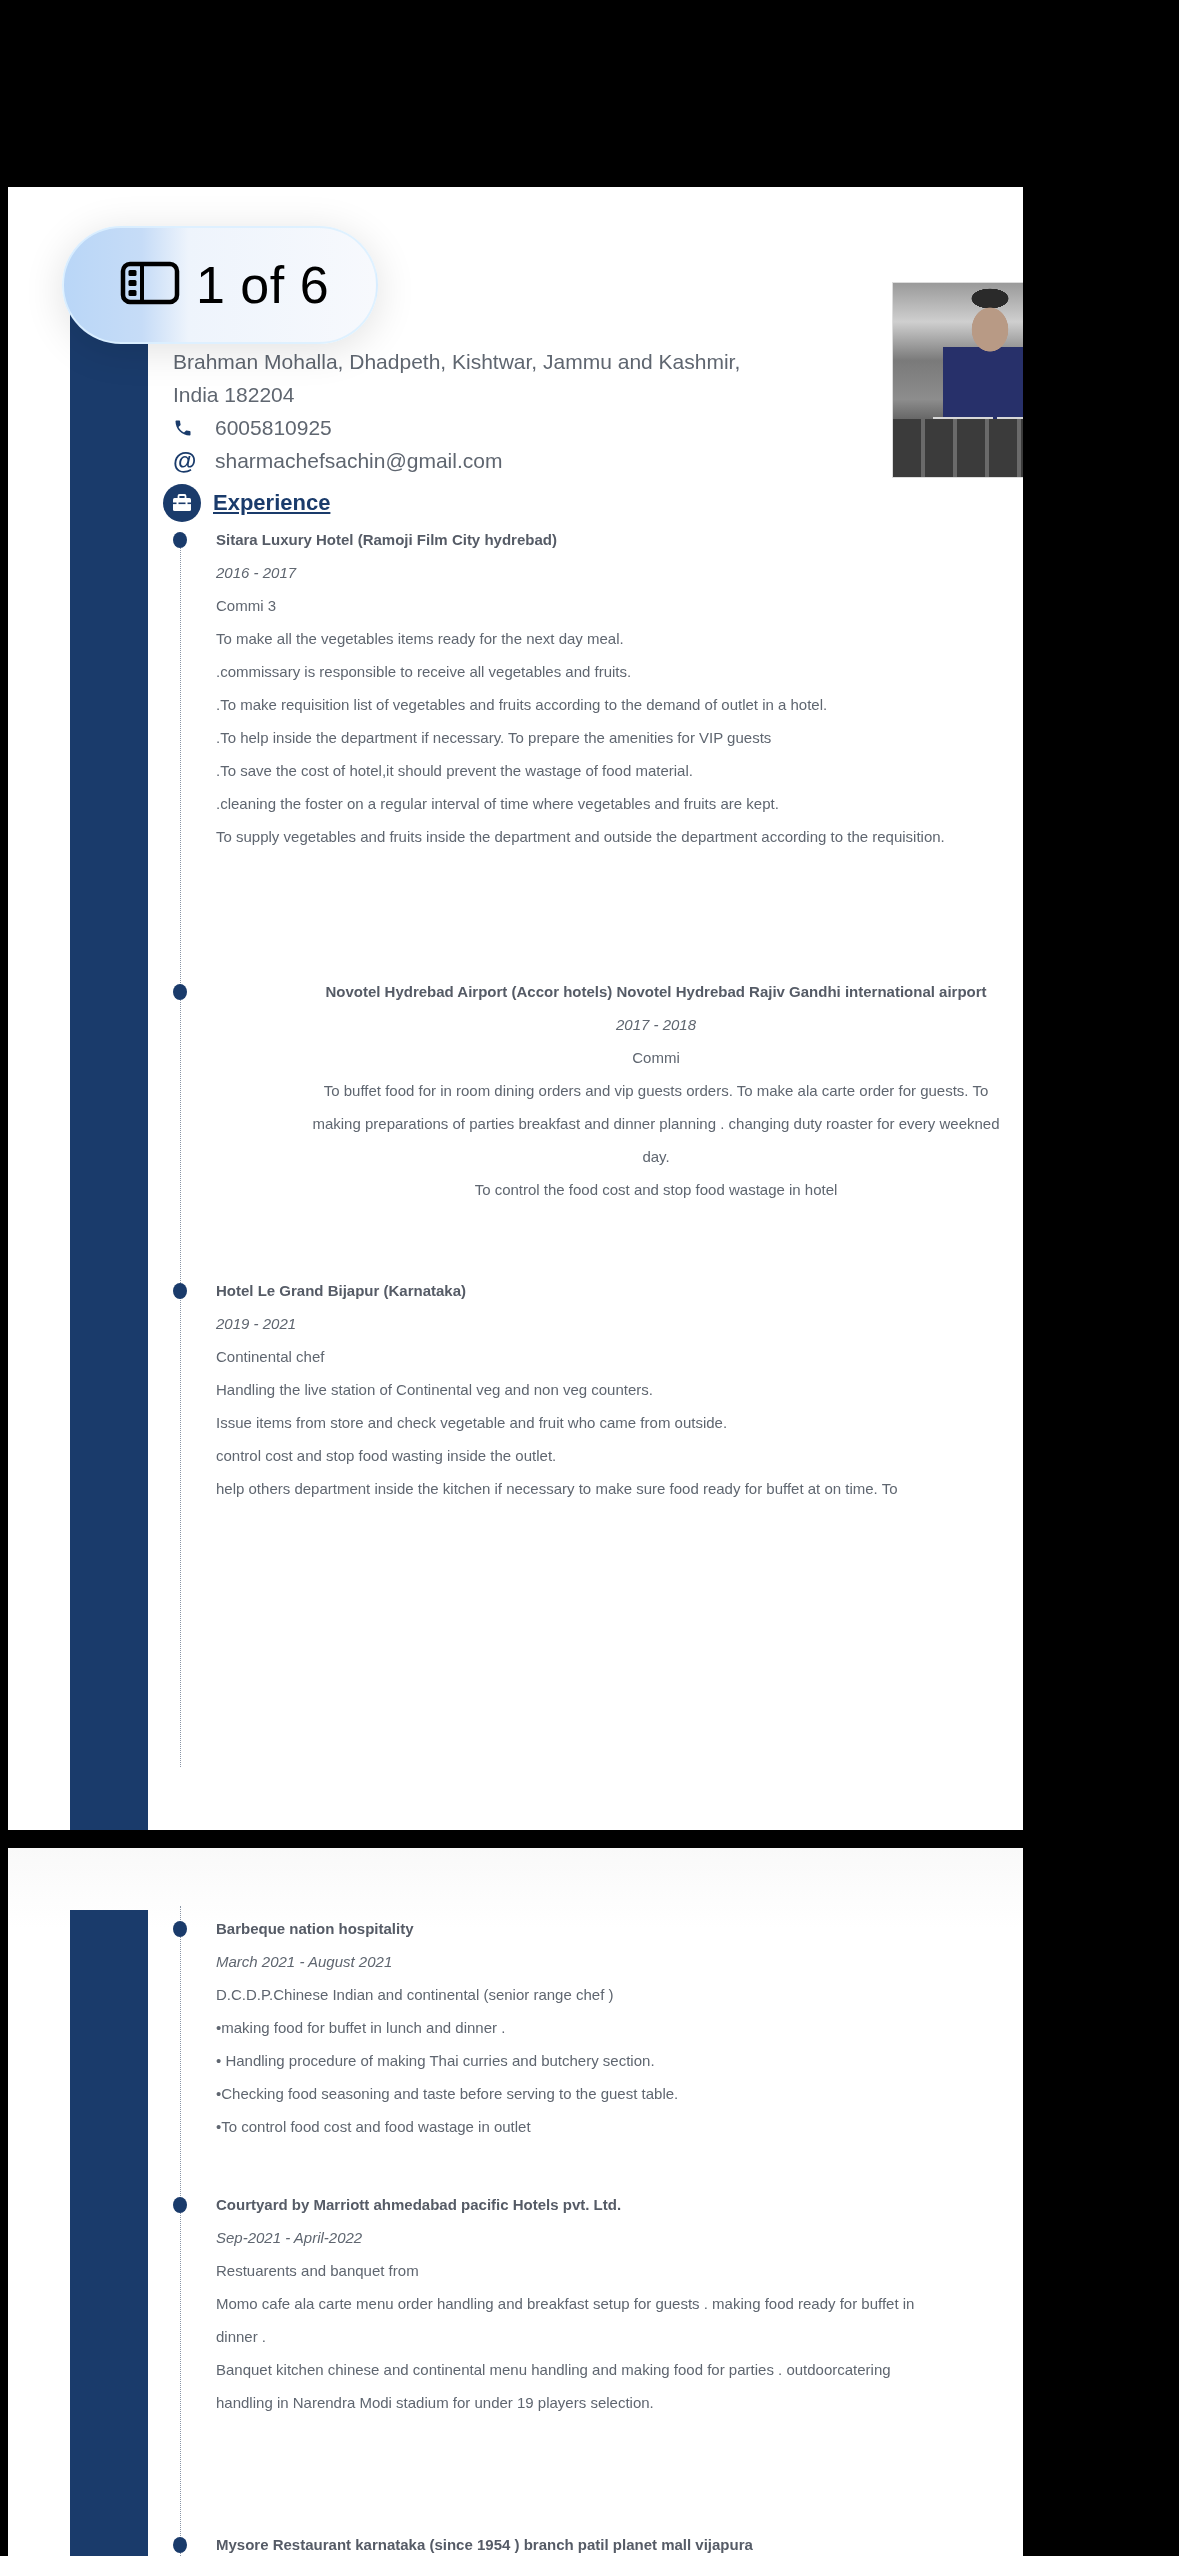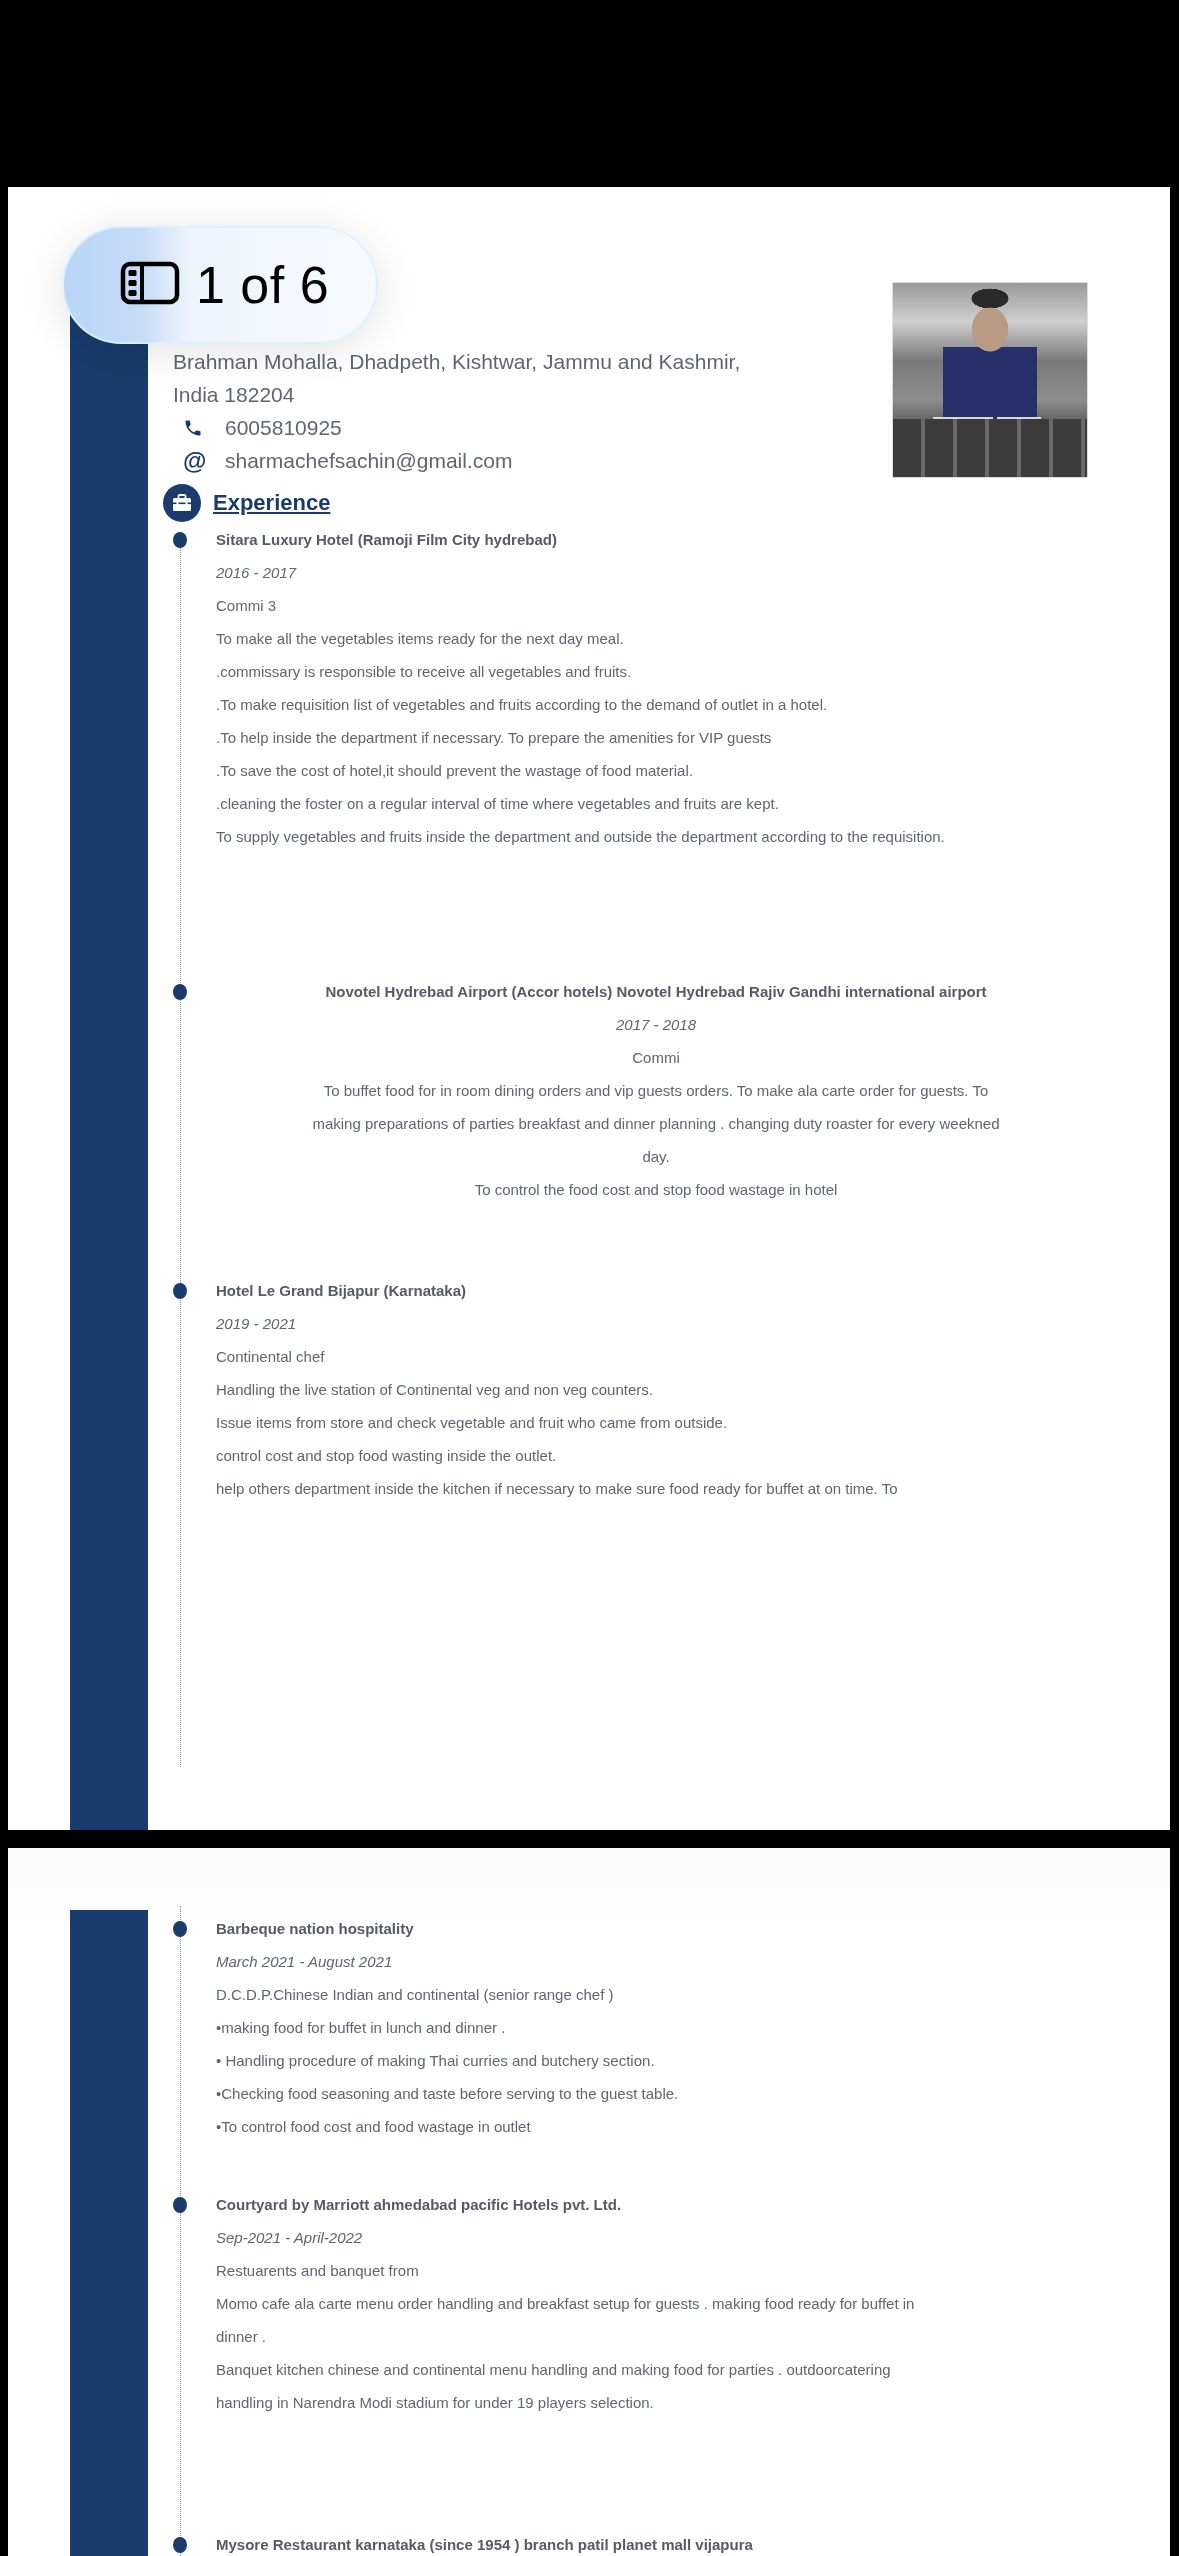--- a/index.html
+++ b/index.html
@@ -4,21 +4,21 @@
 <style>
   * { box-sizing: border-box; margin: 0; padding: 0; }
   html, body {
     width: 1179px; height: 2556px; overflow: hidden;
     background: #000000;
     font-family: "Liberation Sans", sans-serif;
   }
   .viewer { position: relative; width: 1179px; height: 2556px; background: #000; }
 
   .page {
-    position: absolute; left: 8px; width: 1162px; background: #ffffff; overflow: hidden;
+    position: absolute; left: 8px; width: 1015px; background: #ffffff; overflow: hidden;
   }
   .page-1 { top: 187px; height: 1643px; }
   .page-2 { top: 1848px; height: 708px; background: linear-gradient(#f9f9f9 0px, #ffffff 80px); padding-left: 24px; }
 
   .side-bar { position: absolute; left: 62px; width: 78px; background: #1a3b6b; }
   .page-1 .side-bar { top: 95px; height: 1671px; height: 1579px; }
   .page-2 .side-bar { top: 62px; height: 700px; }
 
   .timeline-line {
     position: absolute; left: 172px; width: 0;
@@ -39,21 +39,21 @@
   }
   .photo .counter {
     position: absolute; left: 0; right: 0; bottom: 0; height: 58px;
     background: repeating-linear-gradient(90deg, #3b3b3b 0 28px, #6a6a6a 28px 32px);
   }
   .photo .paper {
     position: absolute; top: 134px; height: 18px; background: #d8d8d8;
   }
 
   .contact { position: absolute; left: 165px; color: #5f6670; font-size: 21px; line-height: 33px; }
-  .contact-row { display: flex; align-items: center; margin-left: 10px; }
+  .contact-row { display: flex; align-items: center; }
   .contact-row .ci { width: 42px; display: flex; align-items: center; color: #1a3b6b; font-weight: bold; }
 
   .section-head { position: absolute; display: flex; align-items: center; }
   .section-icon {
     width: 38px; height: 38px; border-radius: 50%; background: #1a3b6b;
     display: flex; align-items: center; justify-content: center;
   }
   .section-title { color: #1a3b6b; font-weight: bold; font-size: 22px; margin-left: 12px; text-decoration: underline; }
 
   .entry { position: absolute; left: 208px; width: 880px; color: #5f6670; font-size: 15px; line-height: 33px; }

